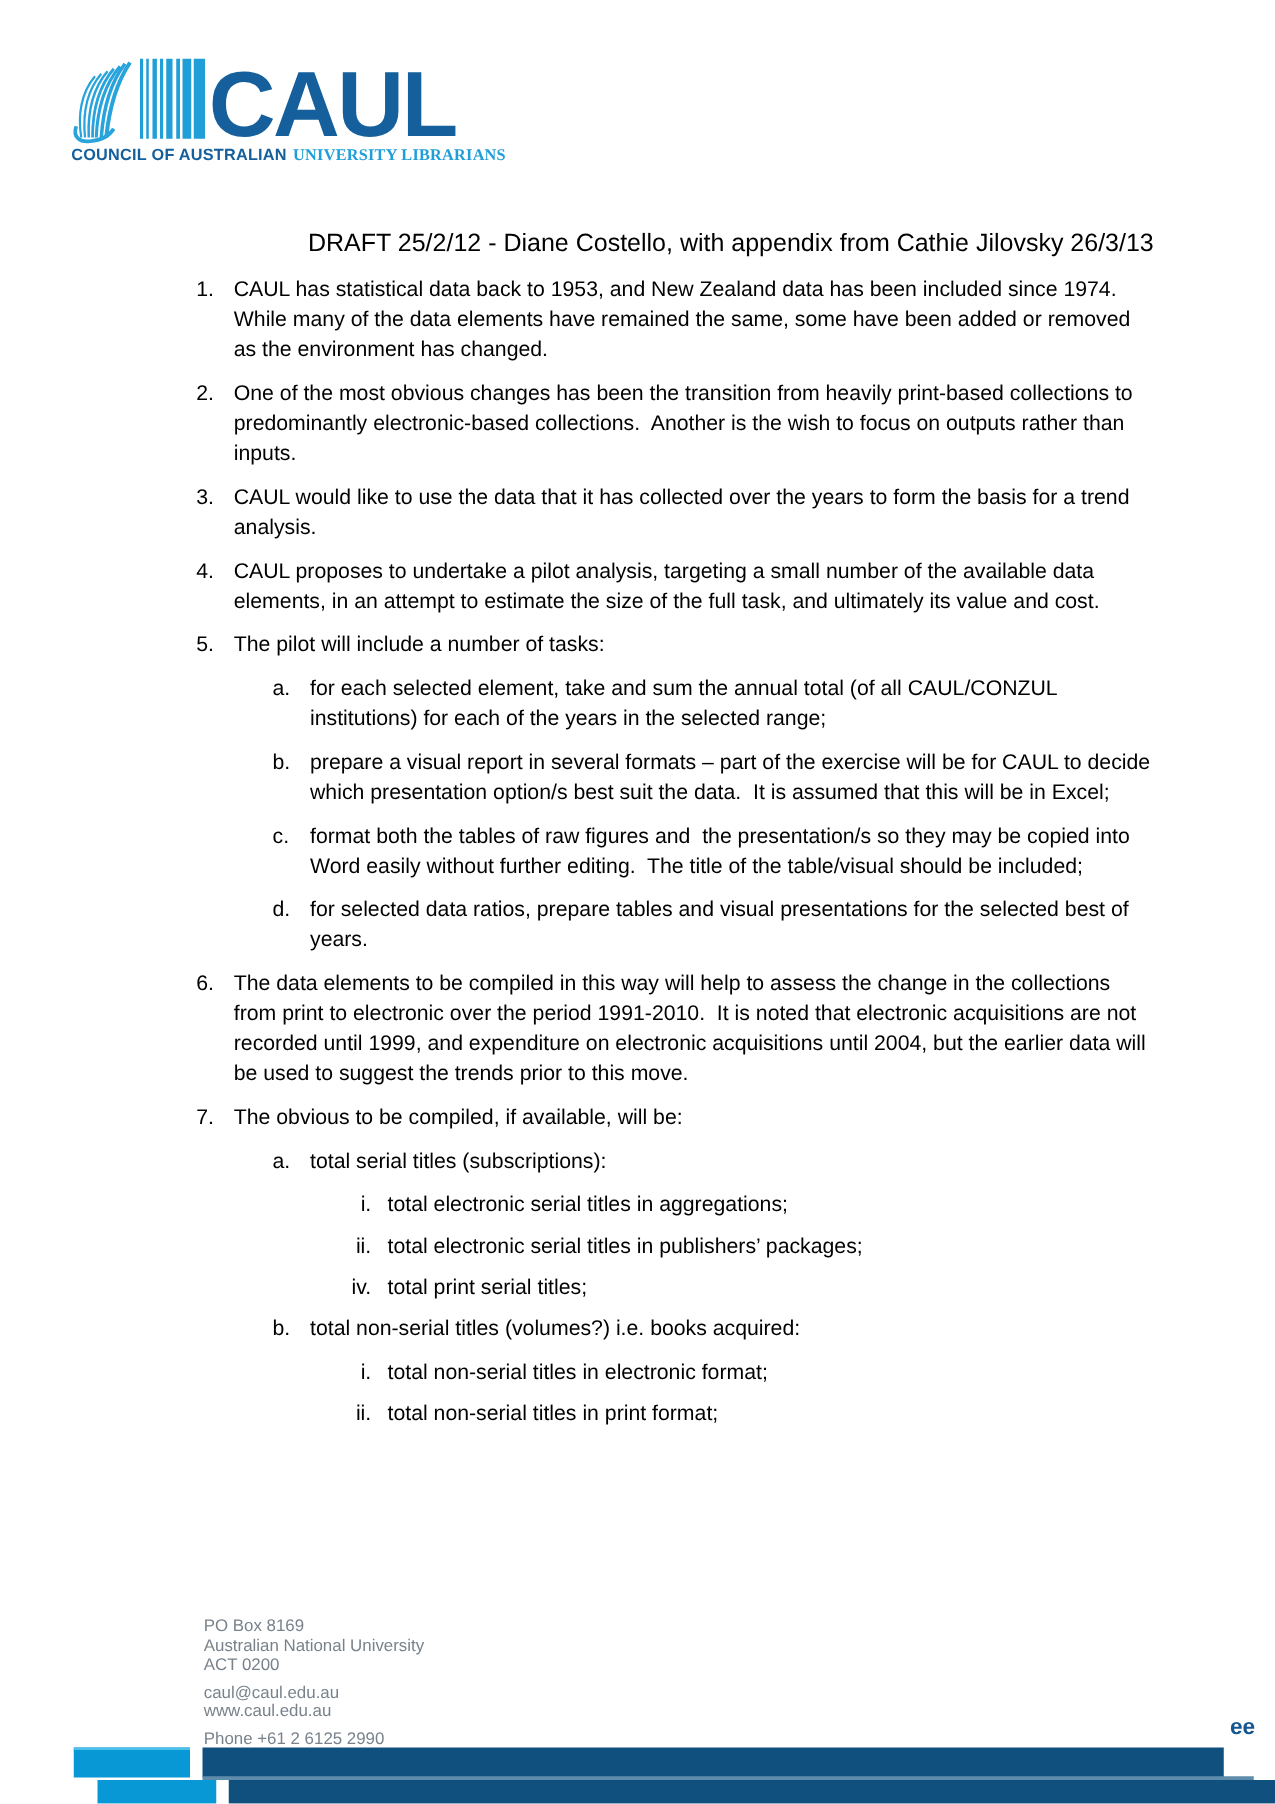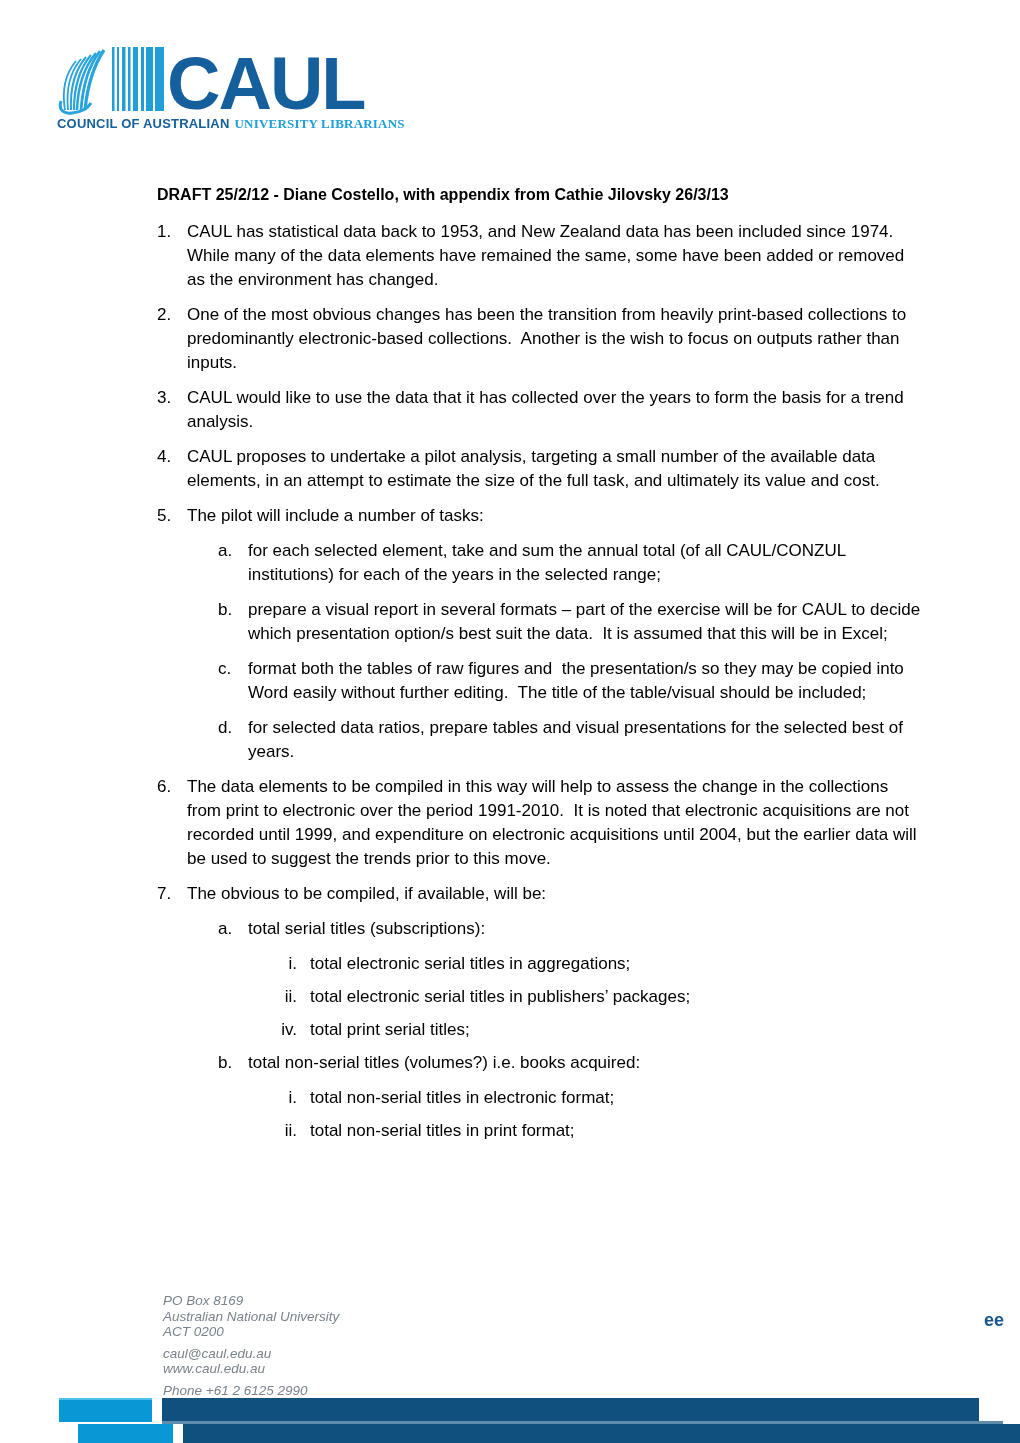--- a/index.html
+++ b/index.html
@@ -20,41 +20,41 @@
   }
   .tag-dark{color:#15609c;}
   .tag-light{color:#1f9ed8;margin-left:5px;font-family:Liberation Serif, serif;}
   
   .content{position:absolute;left:157px;top:184px;width:766px;}
   .doc-title{
     text-align:center;font-size:17px;font-weight:bold;line-height:22px;
     margin:0 0 12px 0;white-space:pre-wrap;
   }
   .doc-subtitle{
-    text-align:left;font-size:16px;font-weight:bold;line-height:22px;
+    text-align:right;font-size:20px;font-weight:normal;line-height:22px;
     margin:0 0 14px 0;white-space:pre-wrap;
   }
   .li{display:flex;font-size:17px;line-height:24px;margin-bottom:11px;}
   .li .txt{flex:1;white-space:pre-wrap;}
   .l1 .marker{width:30px;flex:0 0 30px;}
   .l2{margin-left:61px;margin-bottom:11px;}
   .l2 .marker{width:30px;flex:0 0 30px;}
   .l3{margin-left:113px;margin-bottom:9px;}
   .l3 .marker{width:40px;flex:0 0 40px;text-align:right;padding-right:13px;box-sizing:border-box;}
   
   .footer-address{
     position:absolute;left:163px;top:1293px;
-    font-size:13.5px;line-height:15.5px;color:#79828b;font-style:italic;
+    font-size:13.5px;line-height:15.5px;color:#79828b;
   }
   .addr-gap{margin-top:6px;}
   .signature{position:absolute;left:792px;top:1352px;width:190px;}
   .sig-name{font-size:19px;font-weight:bold;color:#14568f;line-height:21px;white-space:nowrap;}
   .sig-role{font-size:14px;font-weight:bold;color:#2d9fd6;line-height:17px;}
   .sig-ghost{
-    position:absolute;left:984px;top:1310px;
+    position:absolute;left:984px;top:1371px;
     font-size:18px;font-weight:bold;color:#14568f;
   }
   
   .bar{position:absolute;}
   .bar-a-light{left:59px;top:1398px;width:93px;height:24px;background:#0998d6;border-top:2px solid #4cc0e8;box-sizing:border-box;}
   .bar-a-dark{left:162px;top:1398px;width:817px;height:24px;background:#0f507e;}
   .bar-sep{left:162px;top:1421px;width:841px;height:3px;background:#5f8cab;}
   .bar-b-light{left:78px;top:1424px;width:95px;height:19px;background:#0998d6;}
   .bar-b-dark{left:183px;top:1424px;width:837px;height:19px;background:#0f507e;}
 </style>

